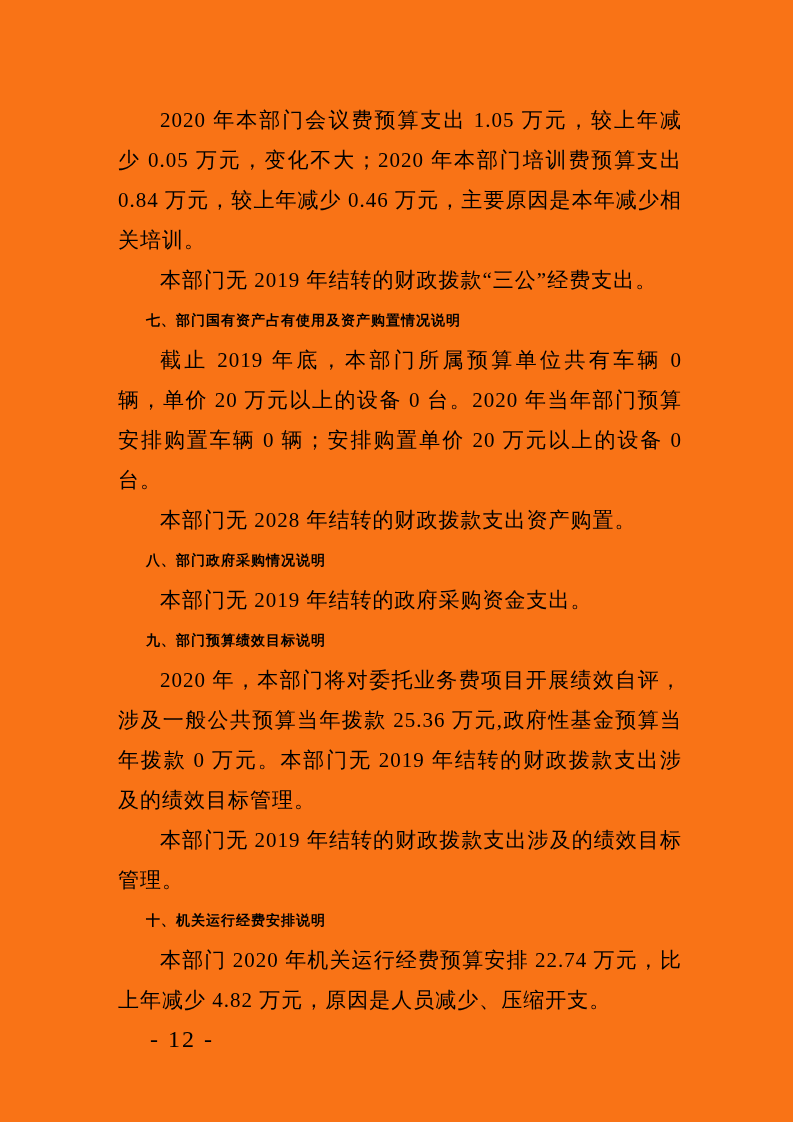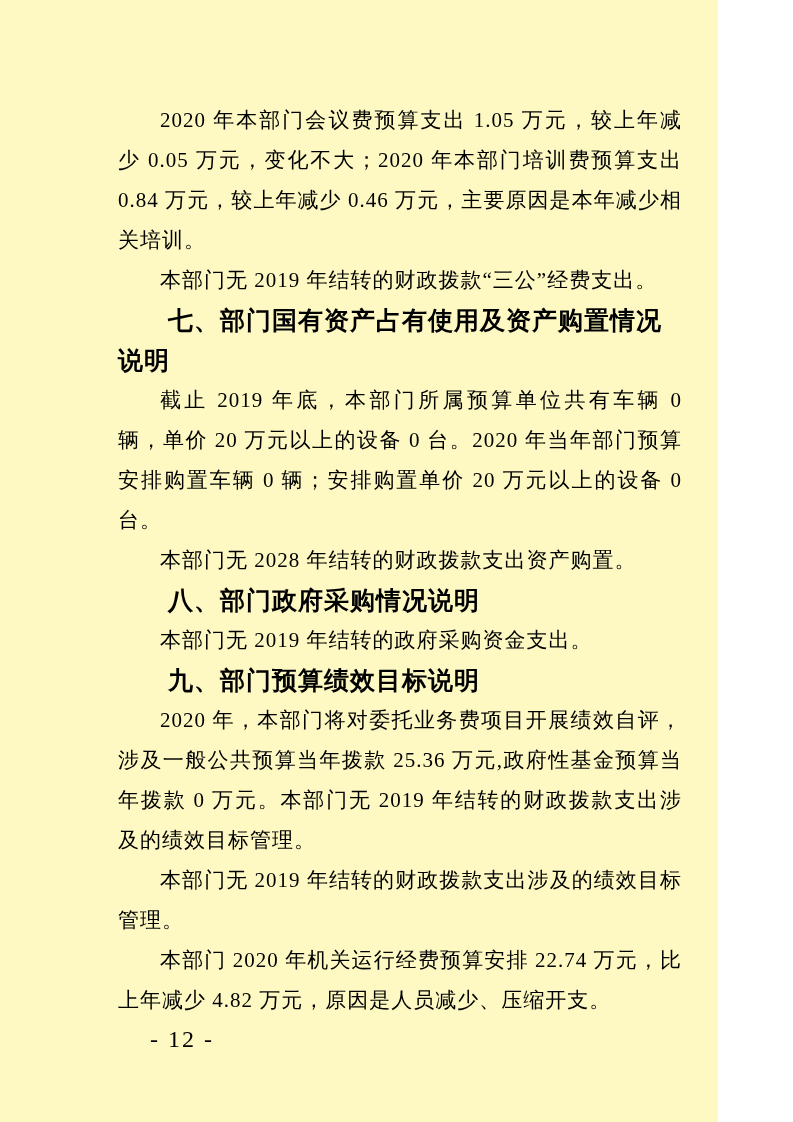--- a/index.html
+++ b/index.html
@@ -3,23 +3,23 @@
 <meta charset="utf-8">
 <style>
   * { margin: 0; padding: 0; box-sizing: border-box; }
 
   html, body {
     background: #ffffff;
   }
 
   .page {
     position: relative;
-    width: 718px;
+    width: 793px;
     height: 1122px;
-    background: #fef9c3;
+    background: #f97316;
     color: #000000;
     overflow: hidden;
     font-family: "Liberation Serif", "DejaVu Serif", serif;
   }
 
   .content {
     position: absolute;
     left: 118px;
     top: 100px;
     width: 564px;
@@ -29,21 +29,21 @@
     font-size: 21px;
     line-height: 40px;
     letter-spacing: 1px;
     text-align: justify;
     text-indent: 2em;
     font-family: "Liberation Serif", "DejaVu Serif", serif;
     color: #000000;
   }
 
   .section-heading {
-    font-size: 25px;
+    font-size: 14px;
     line-height: 40px;
     letter-spacing: 1px;
     font-weight: bold;
     text-indent: 2em;
     text-align: left;
     font-family: "Liberation Sans", "DejaVu Sans", sans-serif;
     color: #000000;
   }
 
   .page-number {
@@ -76,19 +76,20 @@
 
 
     <p class="body-para">本部门无 2019 年结转的政府采购资金支出。</p>
 
     <h2 class="section-heading">九、部门预算绩效目标说明</h2>
 
     <p class="body-para">2020 年，本部门将对委托业务费项目开展绩效自评，涉及一般公共预算当年拨款 25.36 万元,政府性基金预算当年拨款 0 万元。本部门无 2019 年结转的财政拨款支出涉及的绩效目标管理。</p>
 
     <p class="body-para">本部门无 2019 年结转的财政拨款支出涉及的绩效目标管理。</p>
 
+    <h2 class="section-heading">十、机关运行经费安排说明</h2>
 
     <p class="body-para">本部门 2020 年机关运行经费预算安排 22.74 万元，比上年减少 4.82 万元，原因是人员减少、压缩开支。</p>
 
   </div>
 
   <div class="page-number">- 12 -</div>
 </div>
 
 </body></html>

